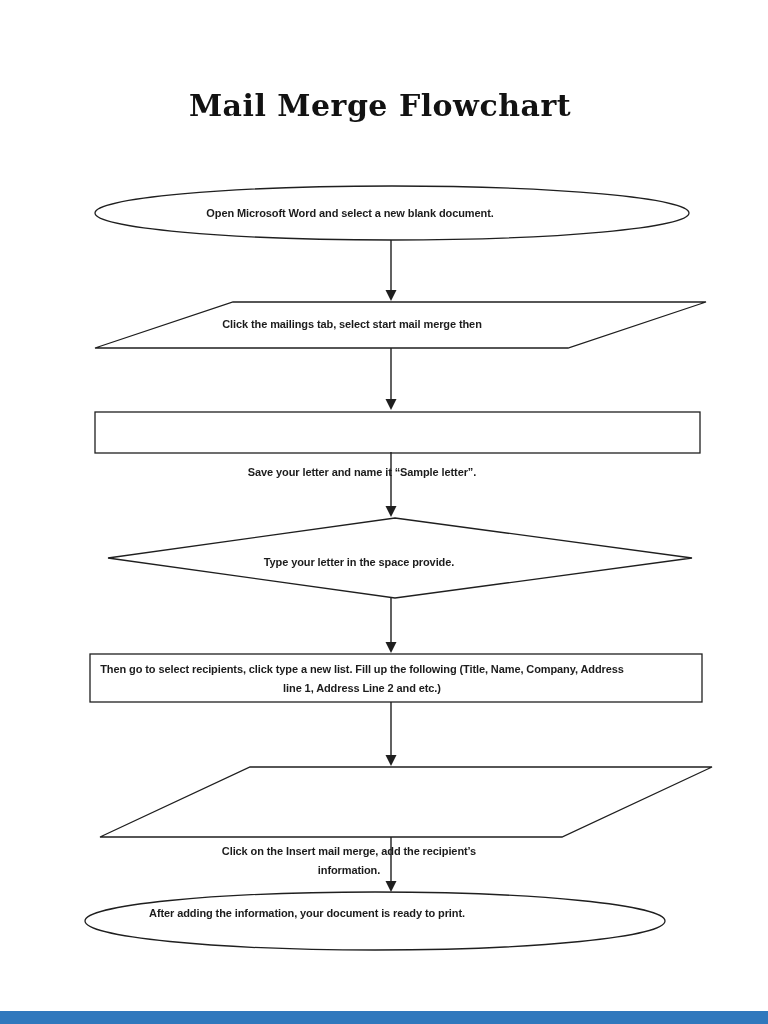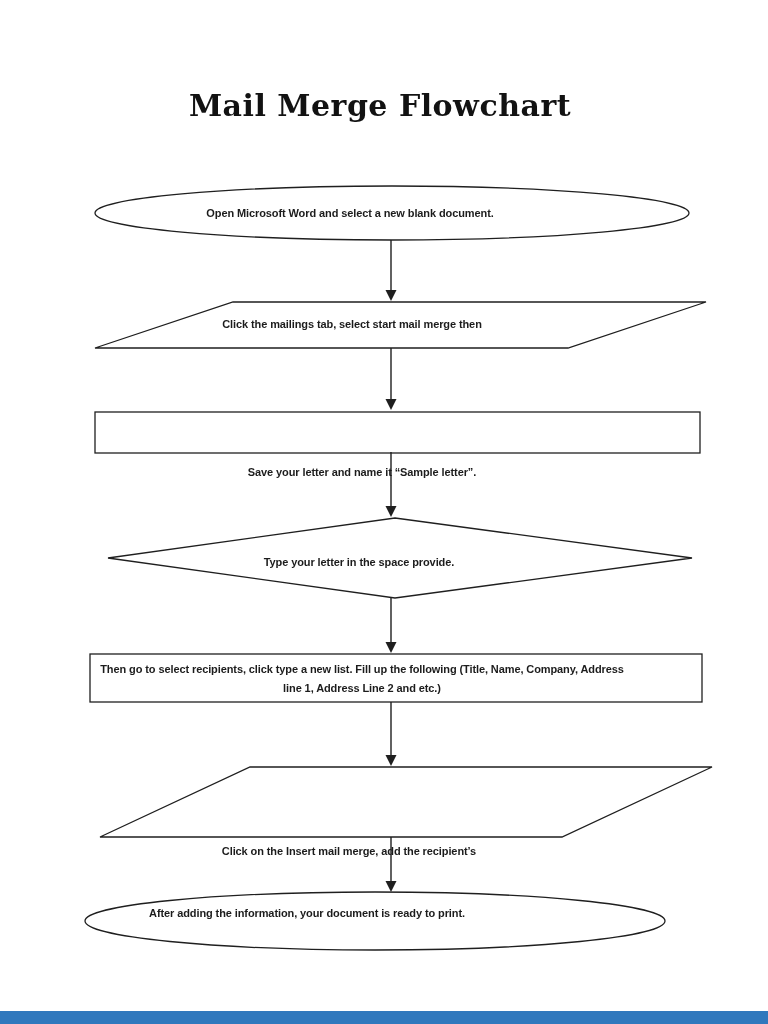--- a/index.html
+++ b/index.html
@@ -113,19 +113,20 @@
 
   <div class="node-text" style="left:9px;   top:541px;margin-top:12px;">Type your letter in the space provide.</div>
 
   <div class="node-text" style="left:12px;  top:660px;">
     <div>Then go to select recipients, click type a new list. Fill up the following (Title, Name, Company, Address</div>
     <div>line 1, Address Line 2 and etc.)</div>
   </div>
 
   <div class="node-text" style="left:-1px;  top:826px;margin-top:16px;">
     <div>Click on the Insert mail merge, add the recipient’s</div>
+    <div>information.</div>
   </div>
 
   <div class="node-text" style="left:-43px; top:904px;">After adding the information, your document is ready to print.</div>
 
   <div class="footer-bar" style="background-color: rgb(48, 120, 189);"></div>
 
 </div>
 
 </body></html>

